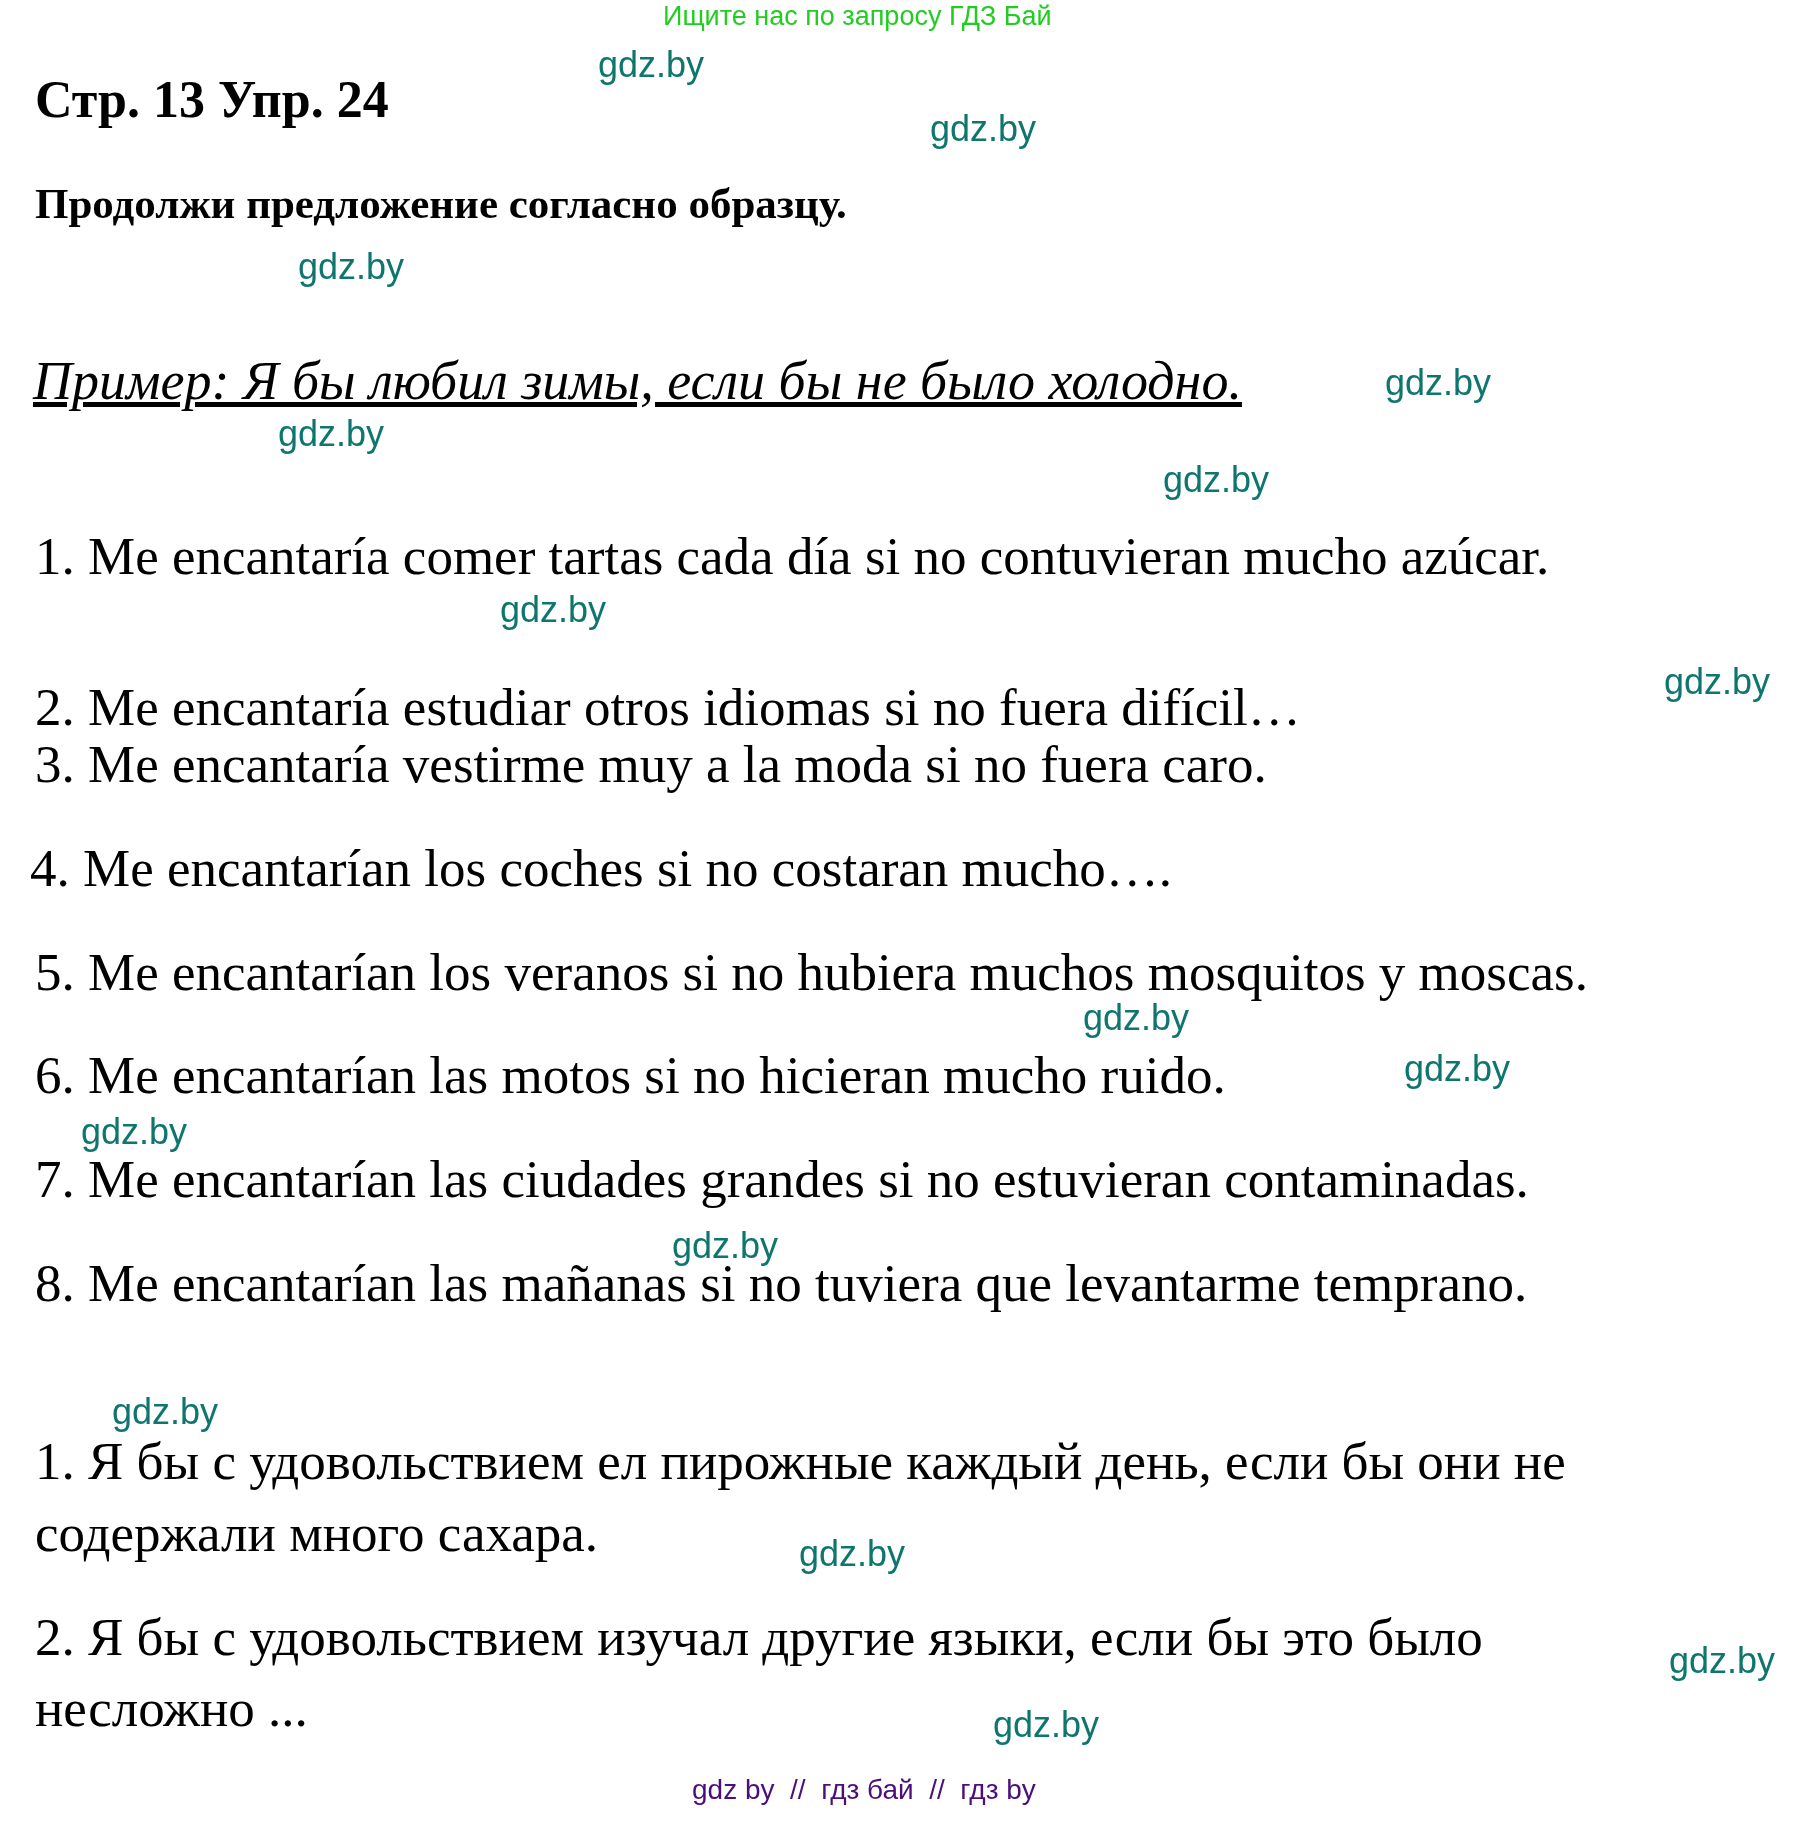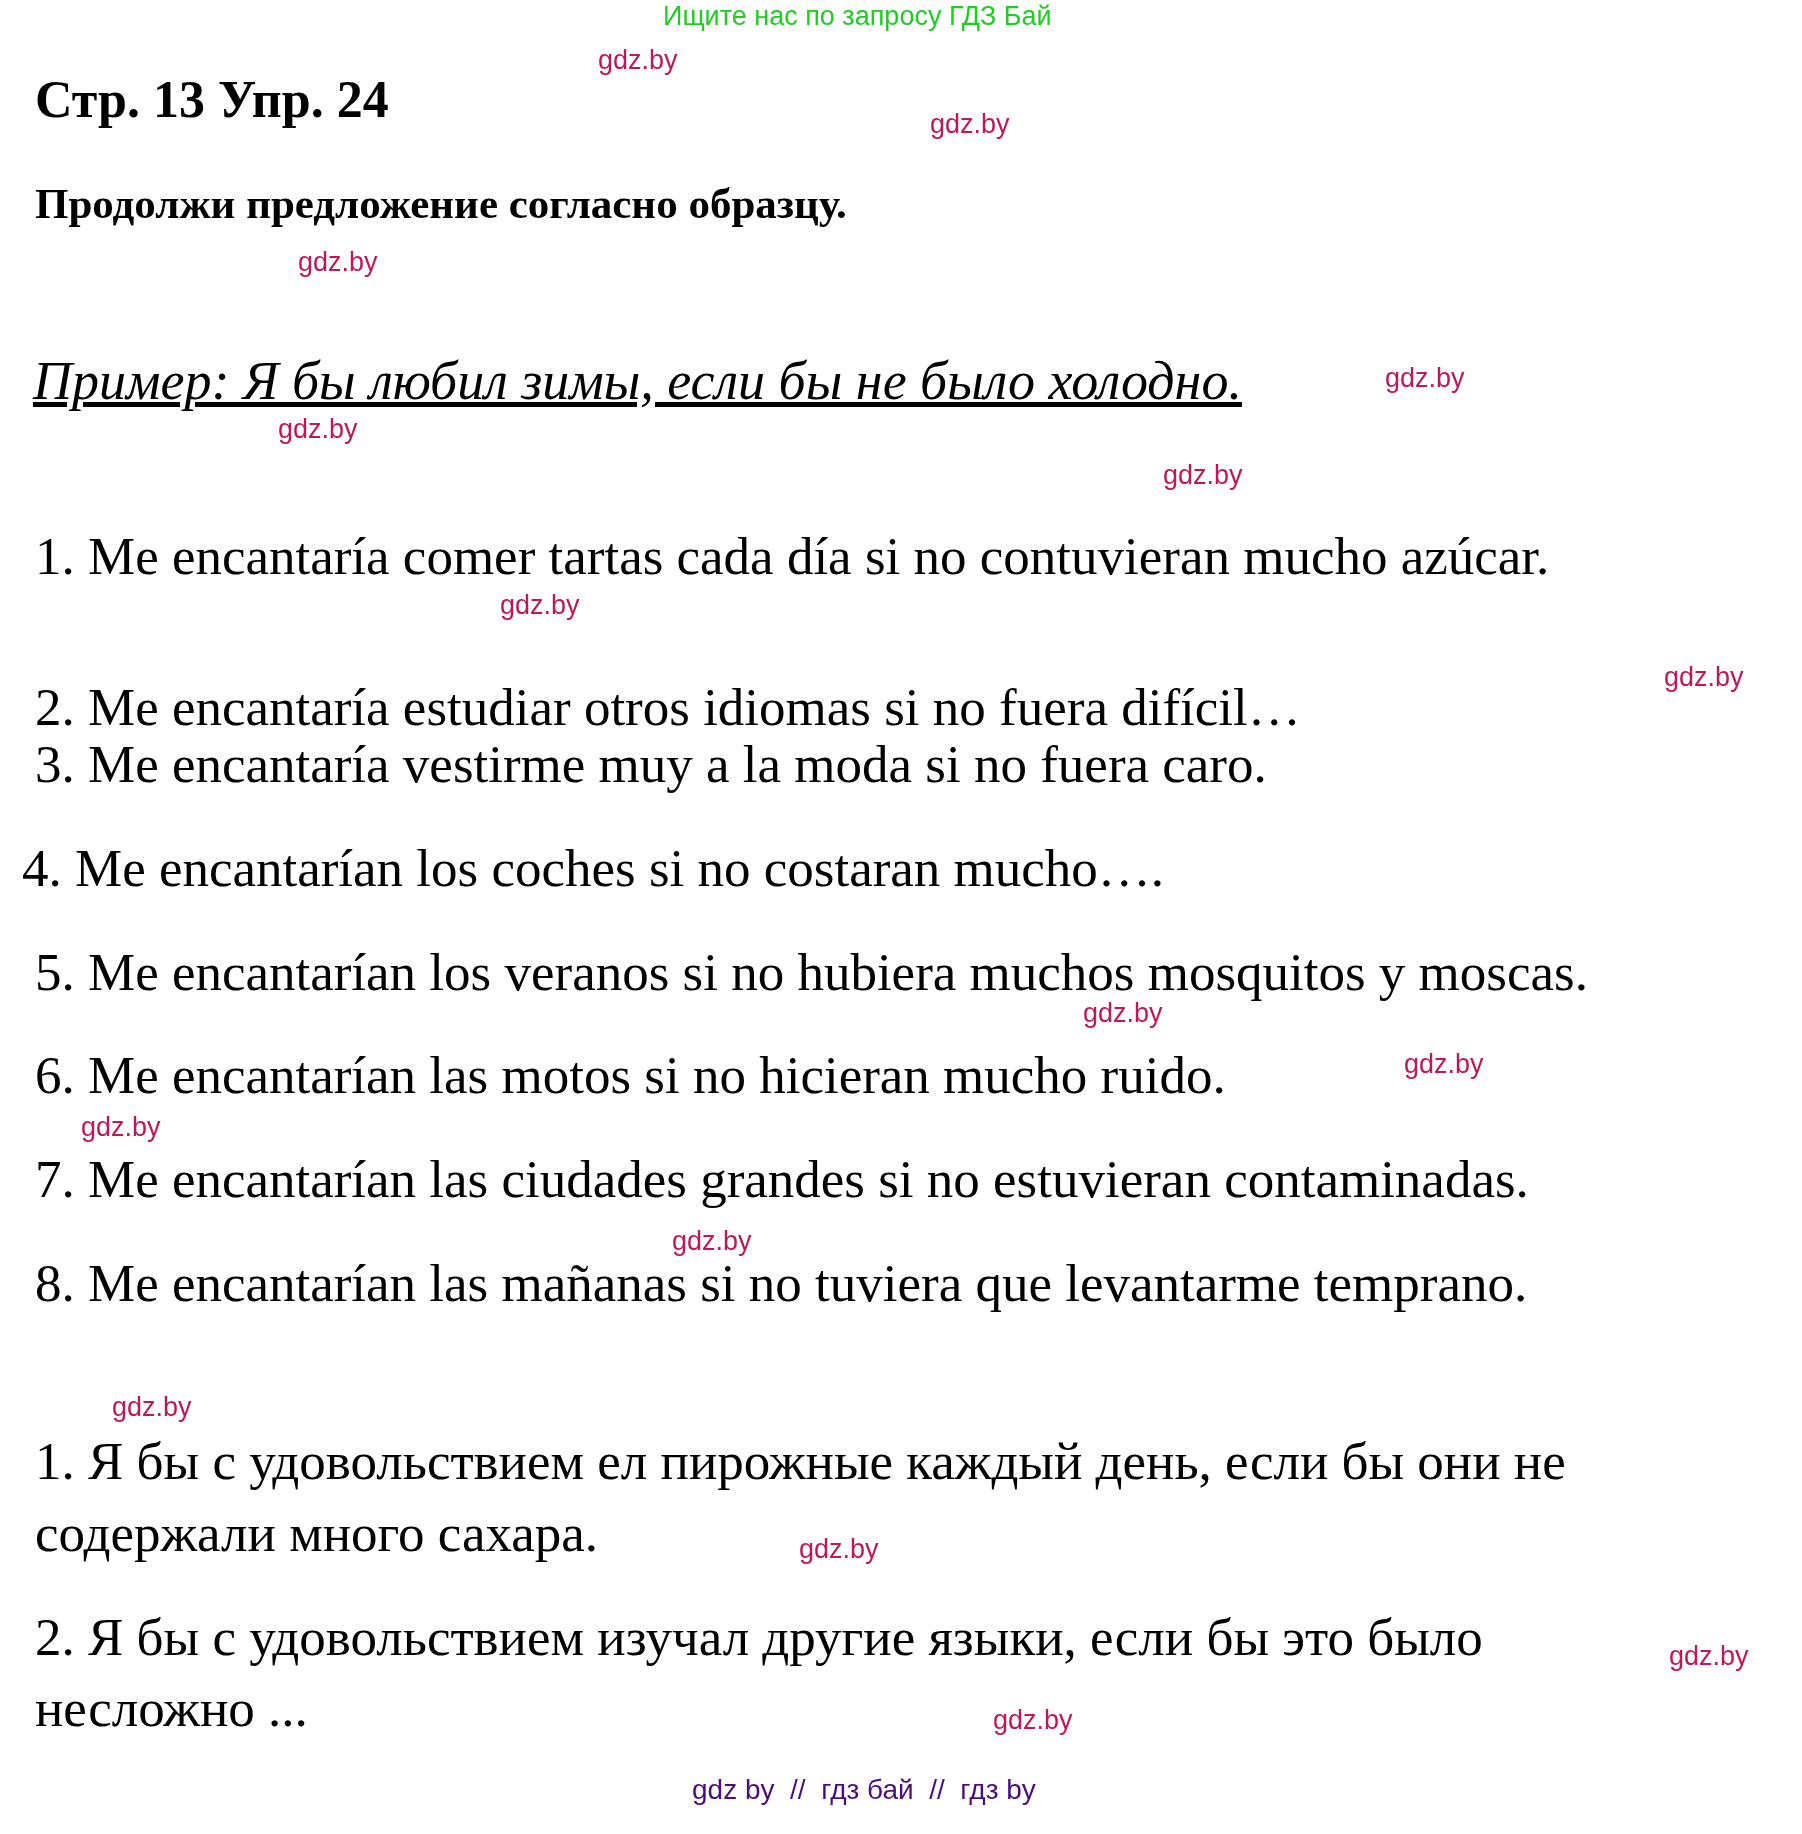--- a/index.html
+++ b/index.html
@@ -1,41 +1,41 @@
 <!DOCTYPE html>
 <html><head>
 <meta charset="utf-8">
 <style>
   html, body { margin:0; padding:0; background:#ffffff; }
   body { width:1802px; height:1834px; position:relative; overflow:hidden; }
   .abs { position:absolute; white-space:nowrap; line-height:1; }
   .serif { font-family:"Liberation Serif","DejaVu Serif",serif; color:#000; }
   .sans { font-family:"Liberation Sans","DejaVu Sans",sans-serif; }
   .header { font-size:27px; color:#22cc22; }
-  .wm { font-size:27px; color:#be185d; }
+  .wm { font-size:36px; color:#0f766e; }
   .title { font-size:52px; font-weight:bold; }
   .instr { font-size:43px; font-weight:bold; }
   .example { font-size:54px; font-style:italic;text-decoration:underline; }
   .line { font-size:53px; }
   .footer { font-size:28px; color:#4b0e7a; }
 </style>
 </head>
 <body>
 
 <div class="abs sans header" style="left:663px; top:3px;">Ищите нас по запросу ГДЗ Бай</div>
 
 <div class="abs serif title" style="left:35px; top:74px;text-align:center;">Стр. 13 Упр. 24</div>
 <div class="abs serif instr" style="left:35px; top:182px;">Продолжи предложение согласно образцу.</div>
 <div class="abs serif example" style="left:33px; top:354px;">Пример: Я бы любил зимы, если бы не было холодно.</div>
 
 <div>
   <div class="abs serif line" style="left:35px; top:530px;">1. Me encantaría comer tartas cada día si no contuvieran mucho azúcar.</div>
   <div class="abs serif line" style="left:35px; top:634px;margin-top:47px;">2. Me encantaría estudiar otros idiomas si no fuera difícil…</div>
   <div class="abs serif line" style="left:35px; top:738px;">3. Me encantaría vestirme muy a la moda si no fuera caro.</div>
-  <div class="abs serif line" style="left:22px; top:842px;">4. Me encantarían los coches si no costaran mucho….</div>
+  <div class="abs serif line" style="left:30px; top:842px;">4. Me encantarían los coches si no costaran mucho….</div>
   <div class="abs serif line" style="left:35px; top:946px;">5. Me encantarían los veranos si no hubiera muchos mosquitos y moscas.</div>
   <div class="abs serif line" style="left:35px; top:1049px;">6. Me encantarían las motos si no hicieran mucho ruido.</div>
   <div class="abs serif line" style="left:35px; top:1153px;">7. Me encantarían las ciudades grandes si no estuvieran contaminadas.</div>
   <div class="abs serif line" style="left:35px; top:1257px;">8. Me encantarían las mañanas si no tuviera que levantarme temprano.</div>
 </div>
 
 <div>
   <div class="abs serif line" style="left:35px; top:1435px;">1. Я бы с удовольствием ел пирожные каждый день, если бы они не</div>
   <div class="abs serif line" style="left:35px; top:1507px;">содержали много сахара.</div>
   <div class="abs serif line" style="left:35px; top:1611px;">2. Я бы с удовольствием изучал другие языки, если бы это было</div>

